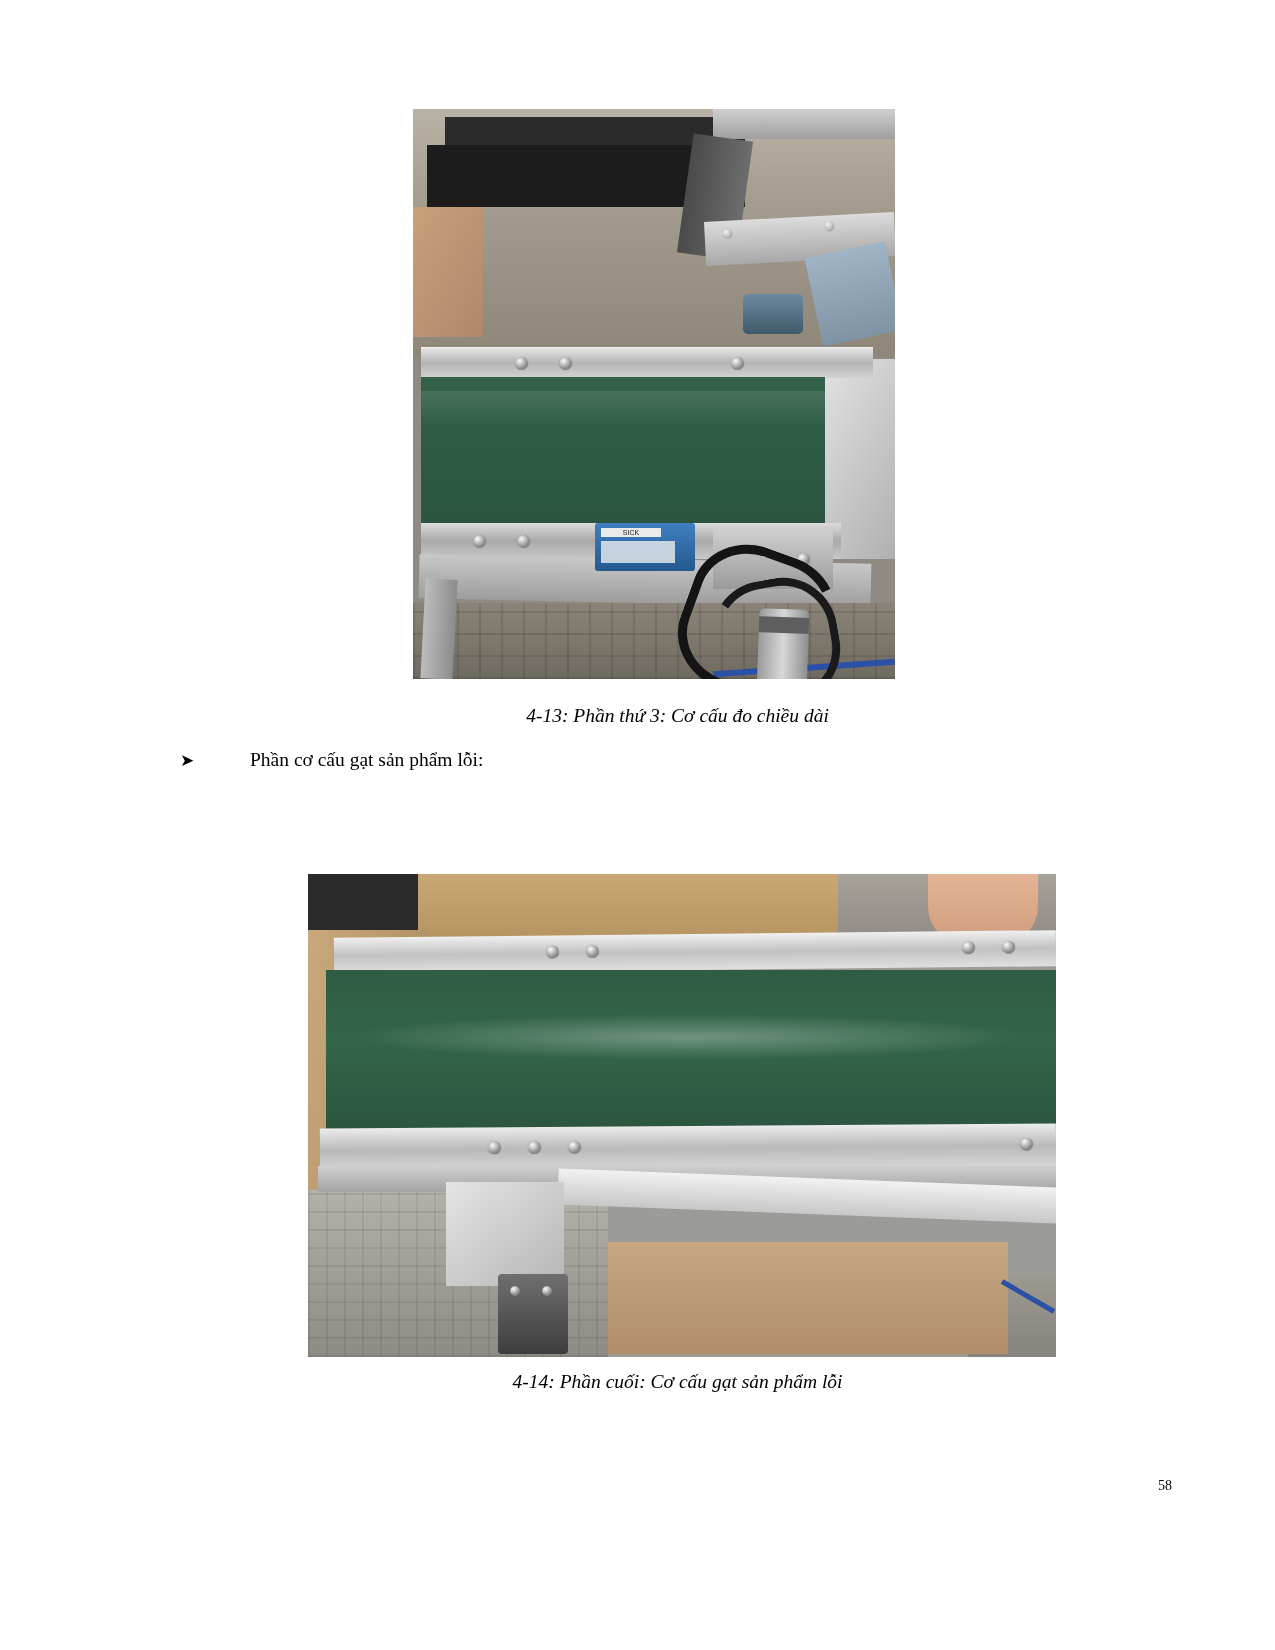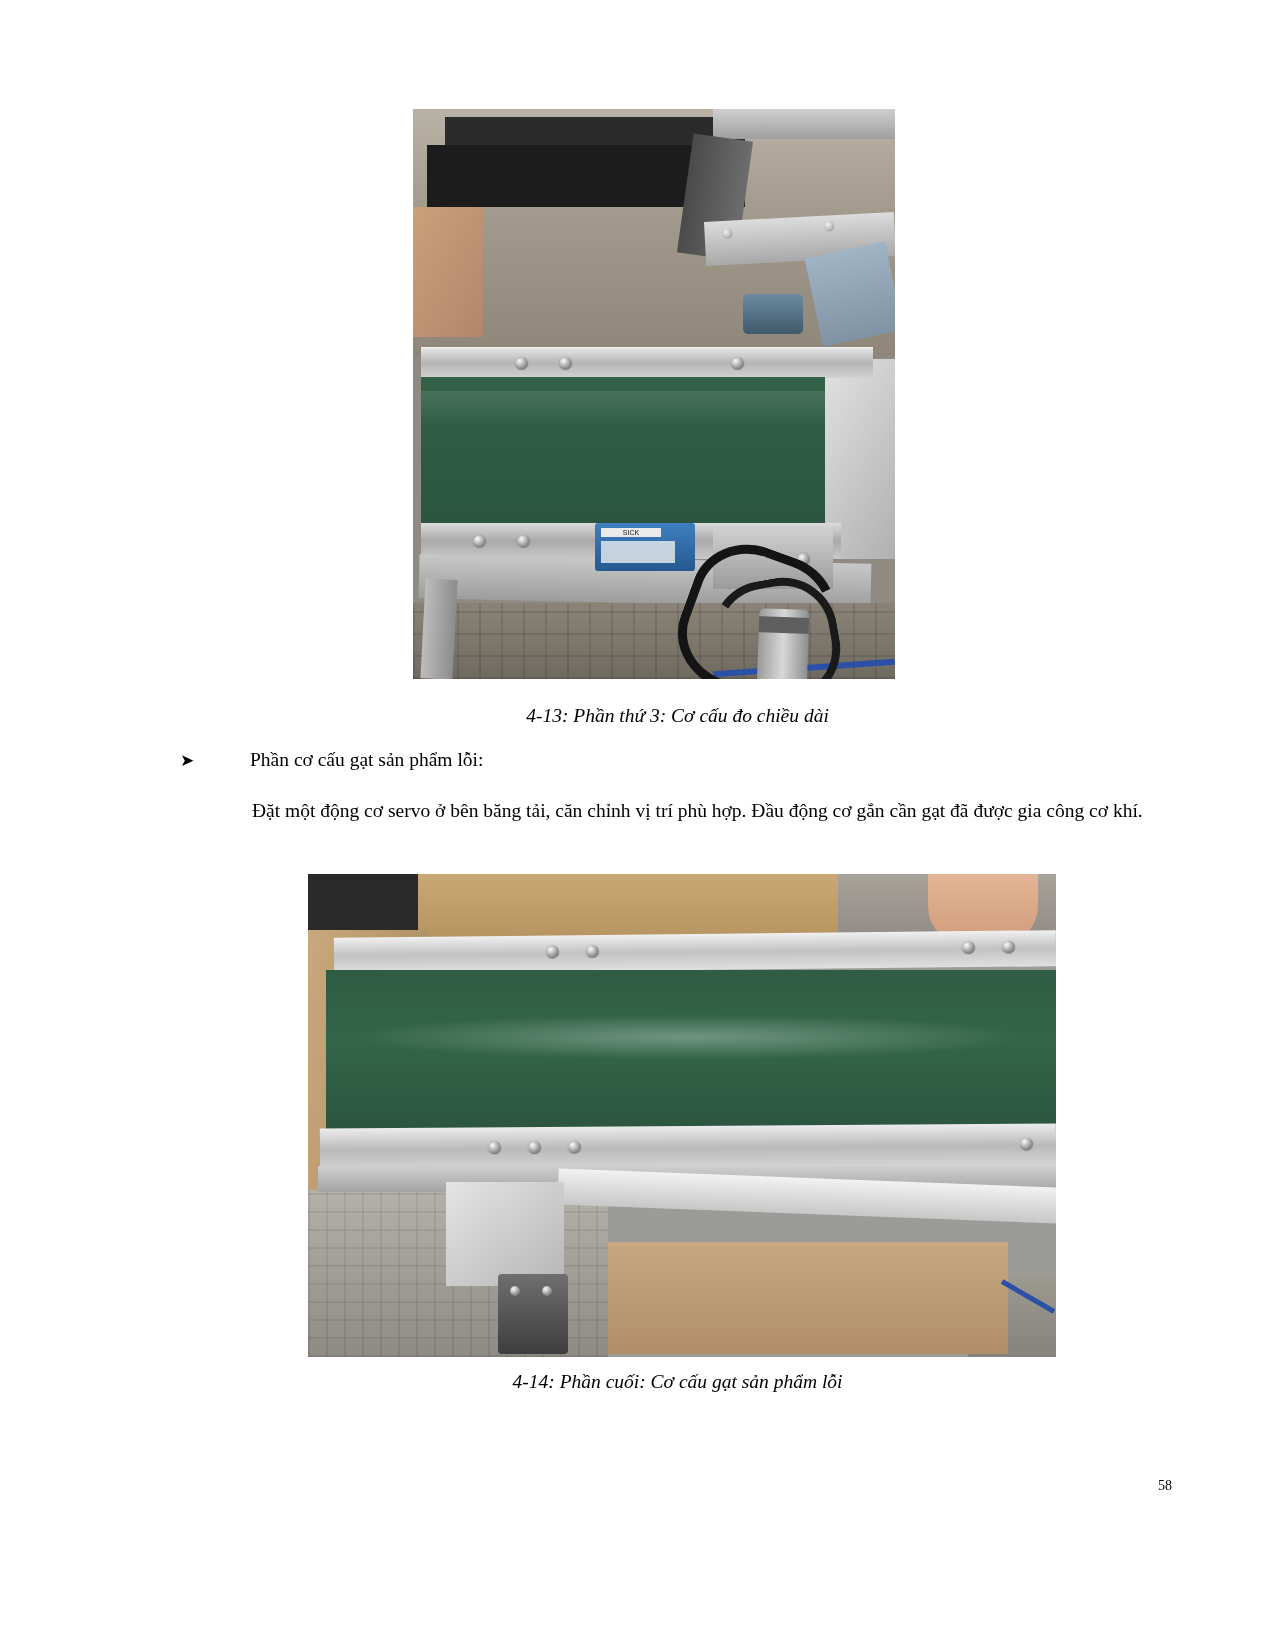--- a/index.html
+++ b/index.html
@@ -365,21 +365,20 @@
       </div>
     </div>
   </div>
 
   <div class="caption" id="caption1">4-13: Phần thứ 3: Cơ cấu đo chiều dài</div>
 
   <div class="bullet-line">
     <span class="bullet-glyph">➤</span><span class="bullet-text">Phần cơ cấu gạt sản phẩm lỗi</span><span>:</span>
   </div>
 
-  <div class="para">Đặt một động cơ servo ở bên băng tải, căn chỉnh vị trí phù hợp. Đầu động cơ gắn cần gạt đã được gia công cơ khí.</div>
 
   <div class="fig2-wrap">
     <div class="f2-topband"></div>
     <div class="f2-floor-right"></div>
     <div class="f2-wood"></div>
     <div class="f2-dark"></div>
     <div class="f2-hand"></div>
     <div class="f2-wood2"></div>
     <div class="f2-floor-bottom"></div>
     <div class="f2-floor-rb"></div>

